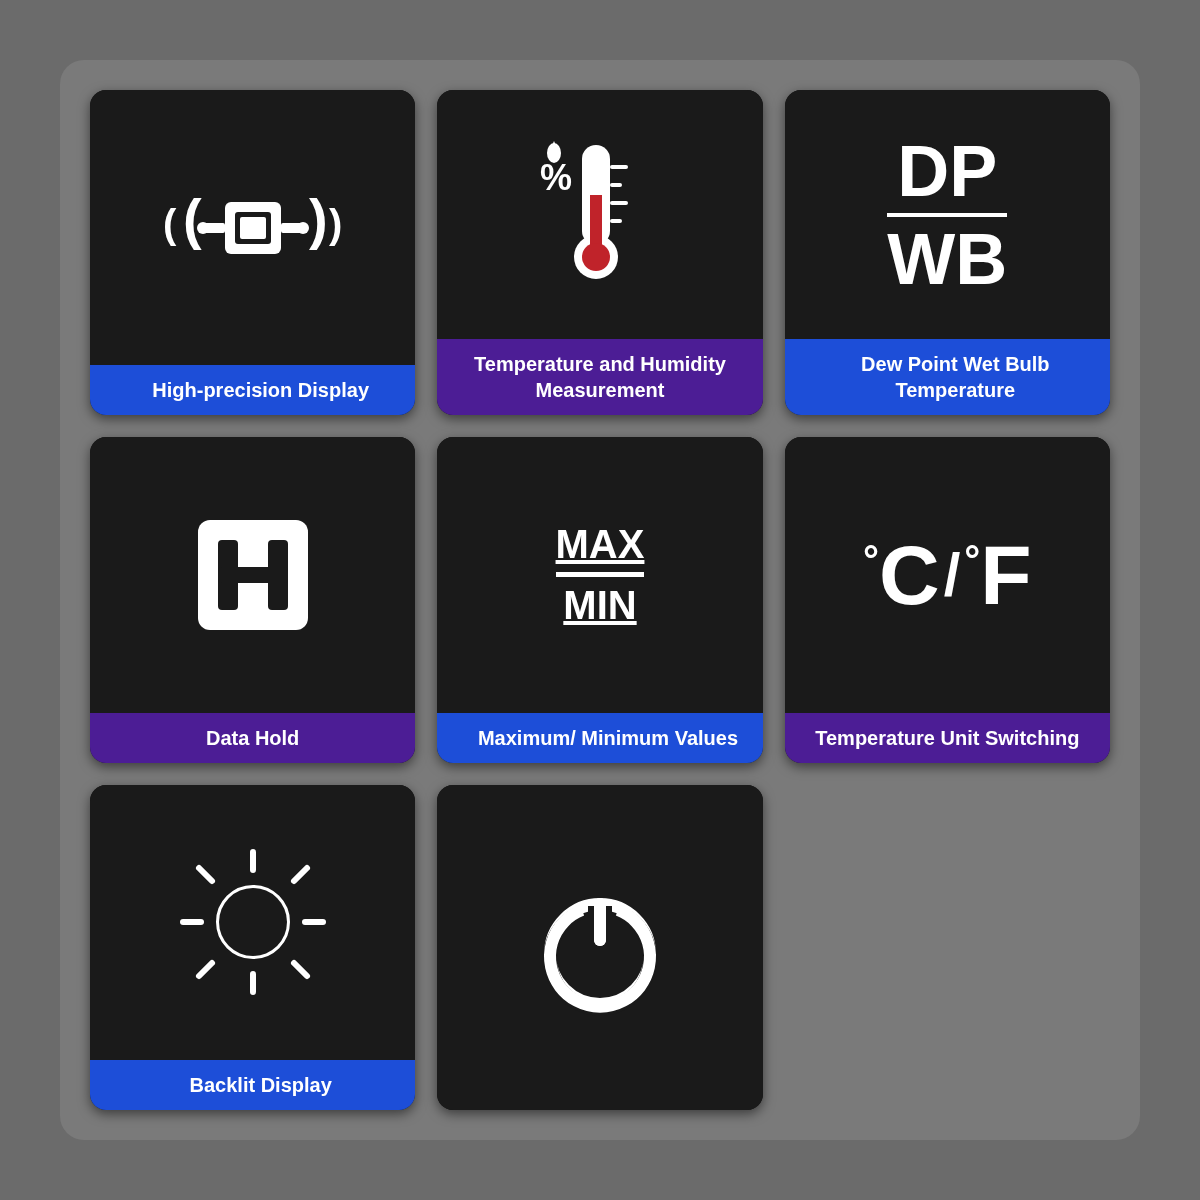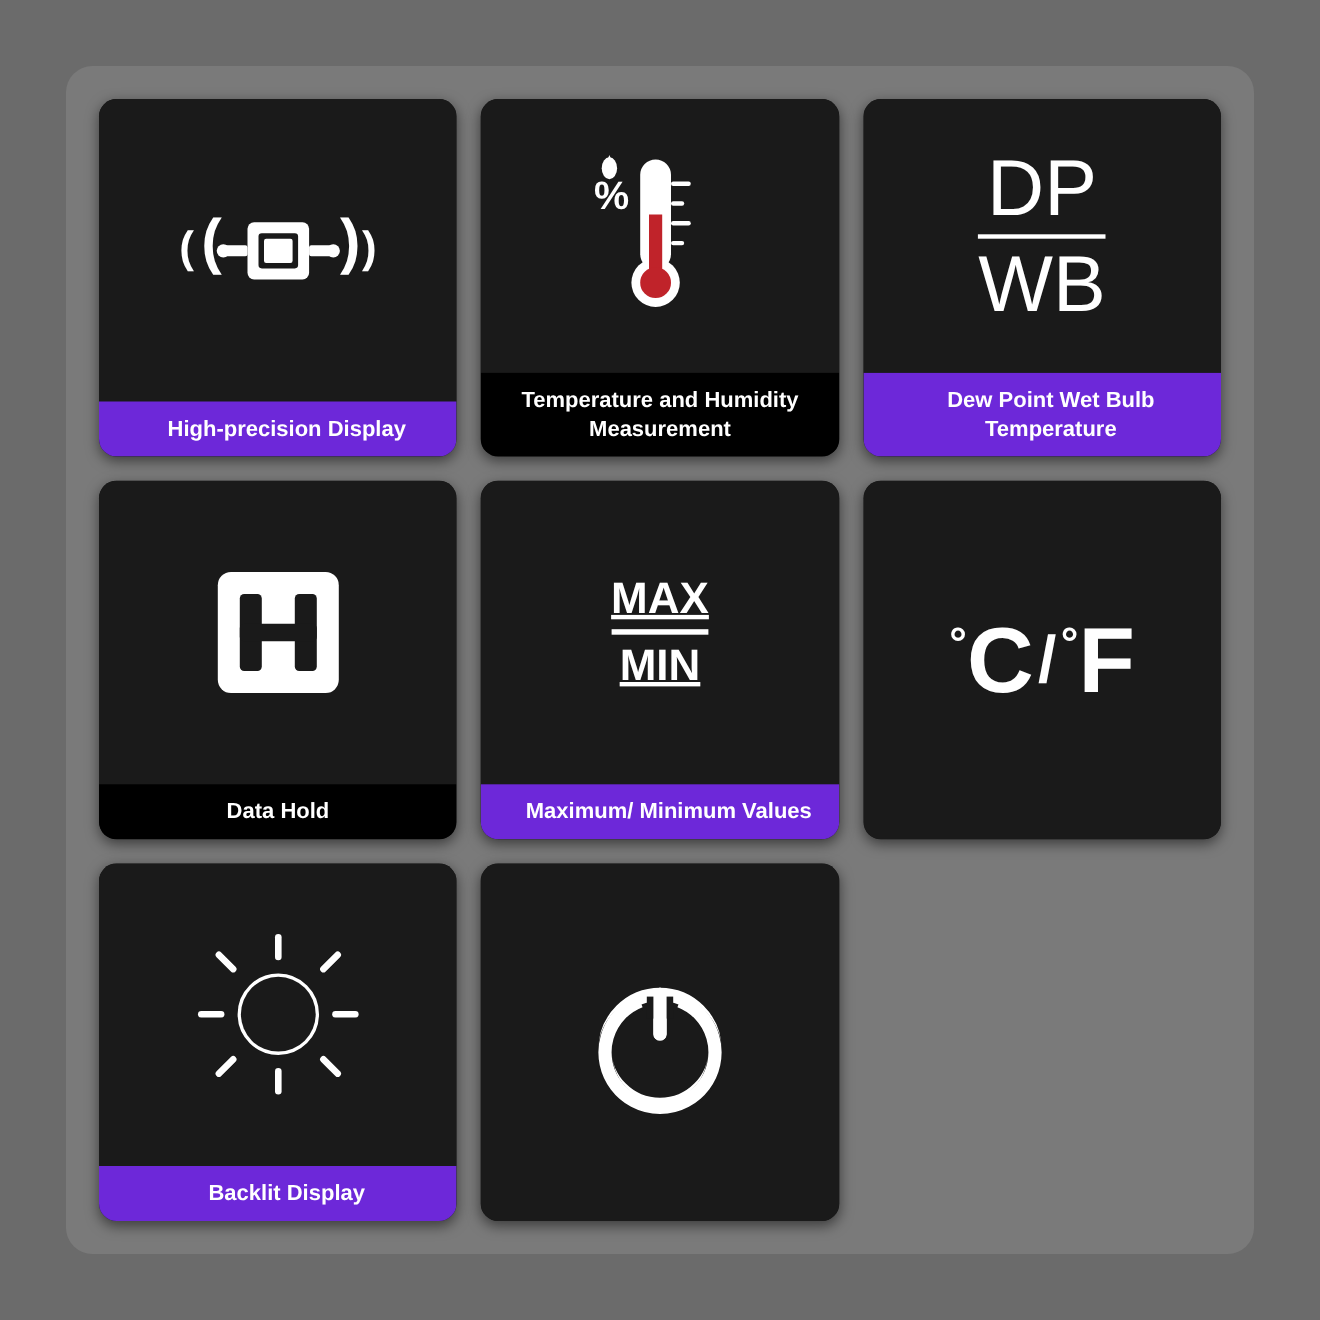--- a/index.html
+++ b/index.html
@@ -47,27 +47,27 @@
       padding: 20px;
     }
     .card-label {
       padding: 12px 10px;
       text-align: center;
       font-size: 20px;
       font-weight: bold;
       color: white;
       line-height: 1.3;
     }
-    .label-red { background: #6d28d9; padding-left: 26px; }
-    .label-gray { background: #000000; }
+    .label-red { background: #1d4ed8; padding-left: 26px; }
+    .label-gray { background: #4c1d95; }
     .dp-wb {
       color: white;
       text-align: center;
       font-size: 72px;
-      font-weight: 400;
+      font-weight: 700;
       line-height: 1.0;
     }
     .dp-wb .line {
       display: block;
       border-top: 4px solid white;
       margin: 6px 0;
     }
     .maxmin {
       color: white;
       text-align: center;
@@ -187,20 +187,21 @@
     <div class="card">
       <div class="card-icon-area">
         <div class="cf-text">
           <span style="font-size:40px;vertical-align:super;margin-top:-30px;font-weight:bold;">°</span>
           <span style="font-size:84px;font-weight:bold;">C</span>
           <span style="font-size:60px;font-weight:bold;margin:0 4px;">/</span>
           <span style="font-size:40px;vertical-align:super;margin-top:-30px;font-weight:bold;">°</span>
           <span style="font-size:84px;font-weight:bold;">F</span>
         </div>
       </div>
+      <div class="card-label label-gray">Temperature Unit Switching</div>
     </div>
 
     <div class="card">
       <div class="card-icon-area">
         <svg width="160" height="160" viewBox="0 0 160 160">
 
           <line x1="80" y1="10" x2="80" y2="28" stroke="white" stroke-width="6" stroke-linecap="round"></line>
           <line x1="80" y1="132" x2="80" y2="150" stroke="white" stroke-width="6" stroke-linecap="round"></line>
           <line x1="10" y1="80" x2="28" y2="80" stroke="white" stroke-width="6" stroke-linecap="round"></line>
           <line x1="132" y1="80" x2="150" y2="80" stroke="white" stroke-width="6" stroke-linecap="round"></line>

